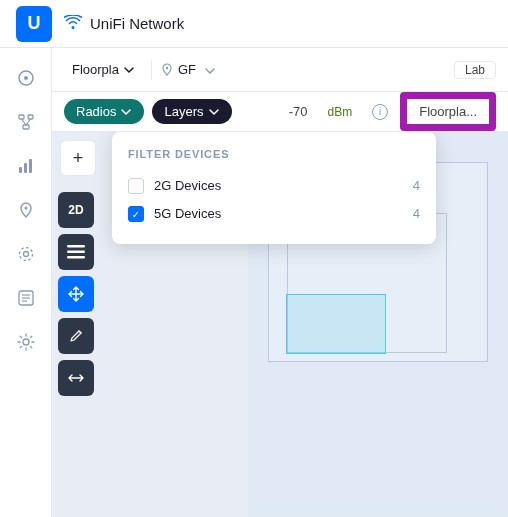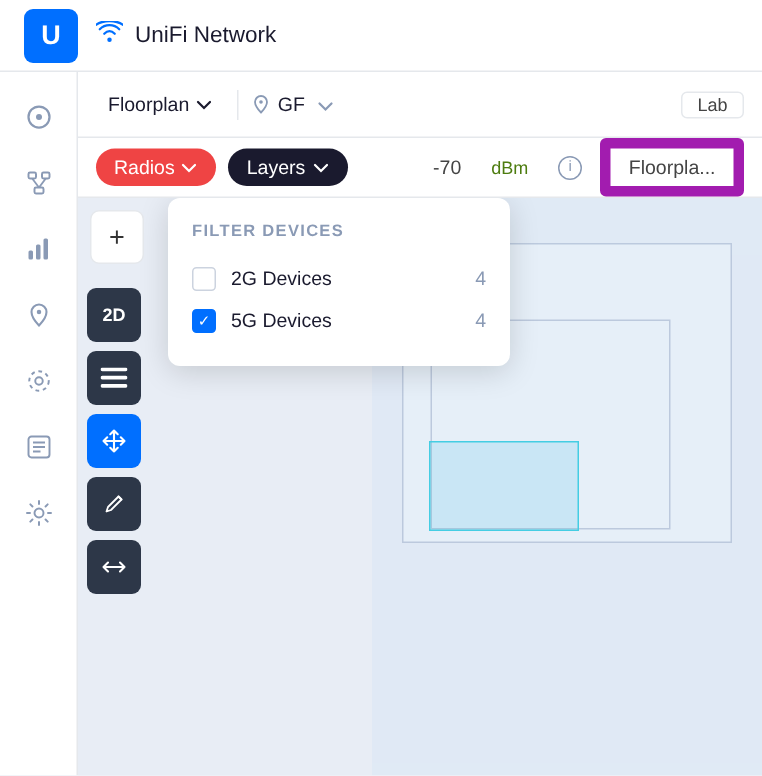--- a/index.html
+++ b/index.html
@@ -97,21 +97,21 @@
     }
     .chip-btn {
       display: flex; align-items: center; gap: 4px;
       padding: 5px 12px;
       border-radius: 20px;
       font-size: 13px;
       font-weight: 500;
       cursor: pointer;
     }
     .chip-btn.active-chip {
-      background: #ef4444;
+      background: #0f766e;
       color: #fff;
       border: none;
     }
     .chip-btn.layers-active {
       background: #1a1a2e;
       color: #fff;
     }
     .dbm-group { display: flex; align-items: center; gap: 20px; margin-left: auto; }
     .dbm-value { font-size: 13px; color: #444; }
     .dbm-unit { font-size: 12px; color: #4d7c0f; }
@@ -186,21 +186,21 @@
     .map-btn.blue { background: #006fff; color: #fff; }
 
     
     .filter-dropdown {
       position: absolute;
       top: 0;
       left: 60px;
       background: #fff;
       border-radius: 8px;
       box-shadow: 0 4px 20px rgba(0,0,0,0.15);
-      width: 228px;
+      width: 324px;
       padding: 16px;
       z-index: 20;
     }
     .filter-title {
       font-size: 11px;
       font-weight: 700;
       color: #8a9ab5;
       letter-spacing: 0.08em;
       margin-bottom: 12px;
     }
@@ -293,21 +293,21 @@
         <circle cx="9" cy="9" r="3" stroke="#8a9ab5" stroke-width="1.3" fill="none"></circle>
         <path d="M9 1v2M9 15v2M1 9h2M15 9h2M3.22 3.22l1.41 1.41M13.37 13.37l1.41 1.41M3.22 14.78l1.41-1.41M13.37 4.63l1.41-1.41" stroke="#8a9ab5" stroke-width="1.3" stroke-linecap="round"></path>
       </svg>
     </div>
   </div>
 
   <div class="main">
 
     <div class="toolbar2">
       <div class="floorplan-dropdown">
-        <span>Floorplan</span>
+        <span>Floorpla</span>
         <svg width="12" height="12" viewBox="0 0 12 12">
             <path d="M2 4l4 4 4-4" stroke="#1a1a2e" stroke-width="1.5" fill="none" stroke-linecap="round"></path>
           </svg>
       </div>
       <div class="separator"></div>
       <div class="location-group">
         <svg width="14" height="14" viewBox="0 0 14 14" fill="none">
           <path d="M7 1C4.79 1 3 2.79 3 5c0 2.94 4 7 4 7s4-4.06 4-7c0-2.21-1.79-4-4-4z" stroke="#8a9ab5" stroke-width="1.2" fill="none"></path>
           <circle cx="7" cy="5" r="1.2" fill="#8a9ab5"></circle>
         </svg>

